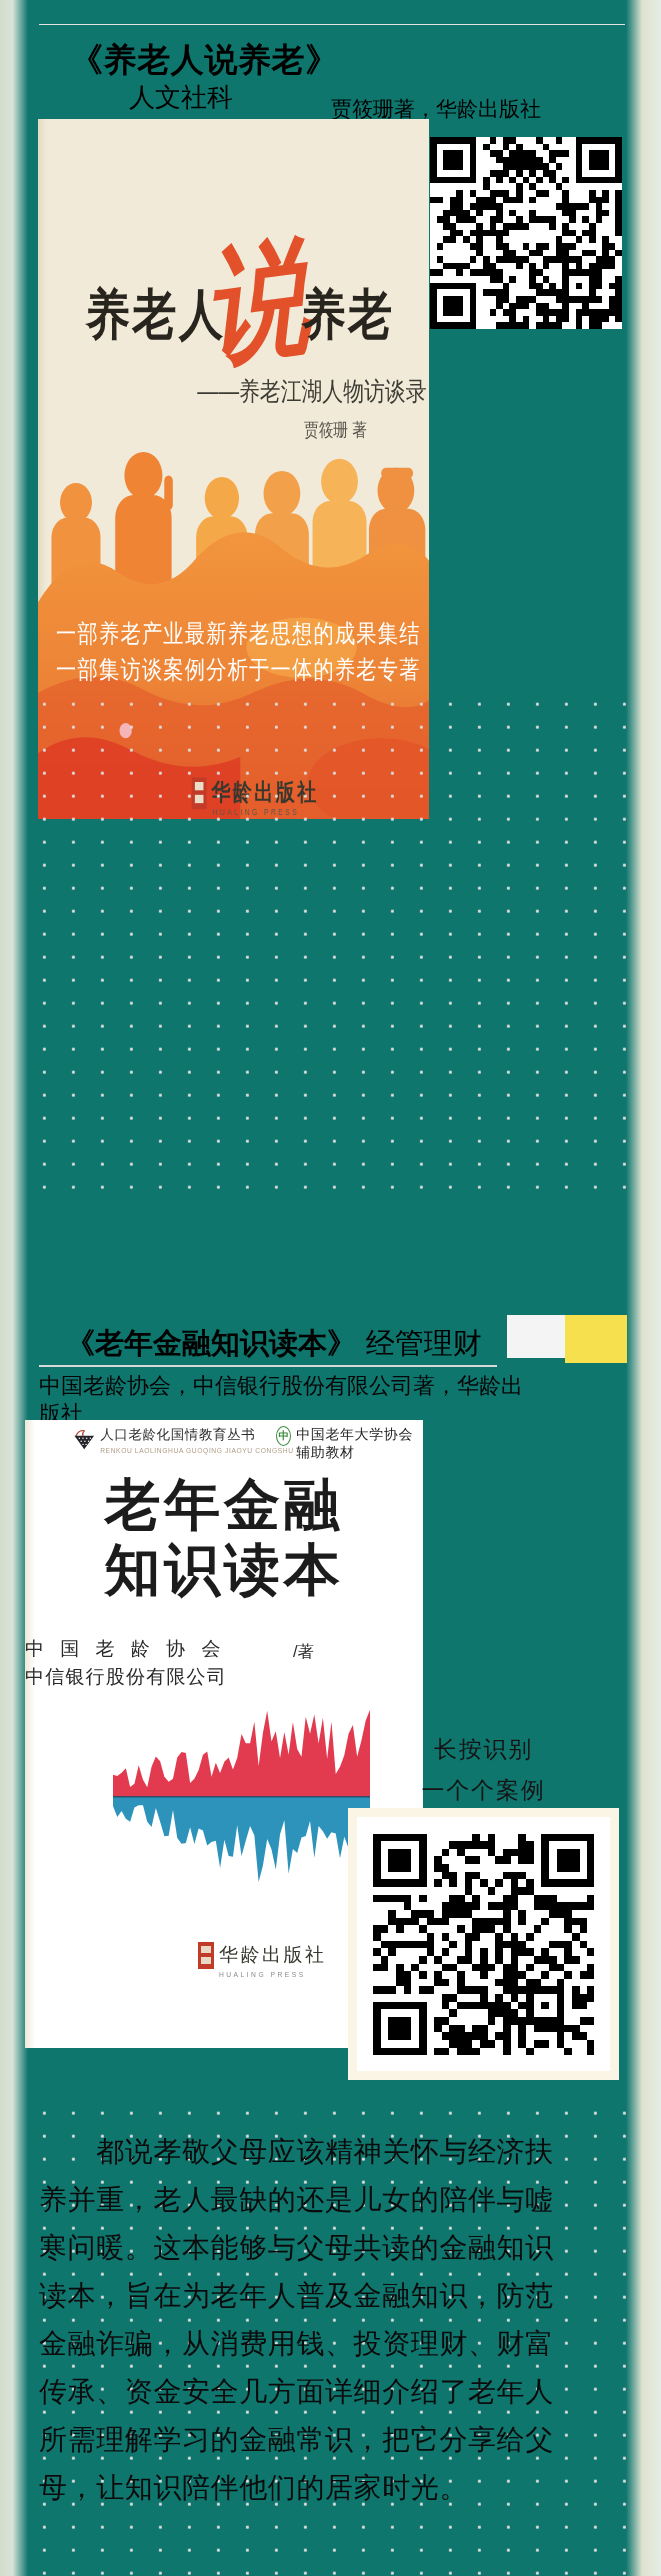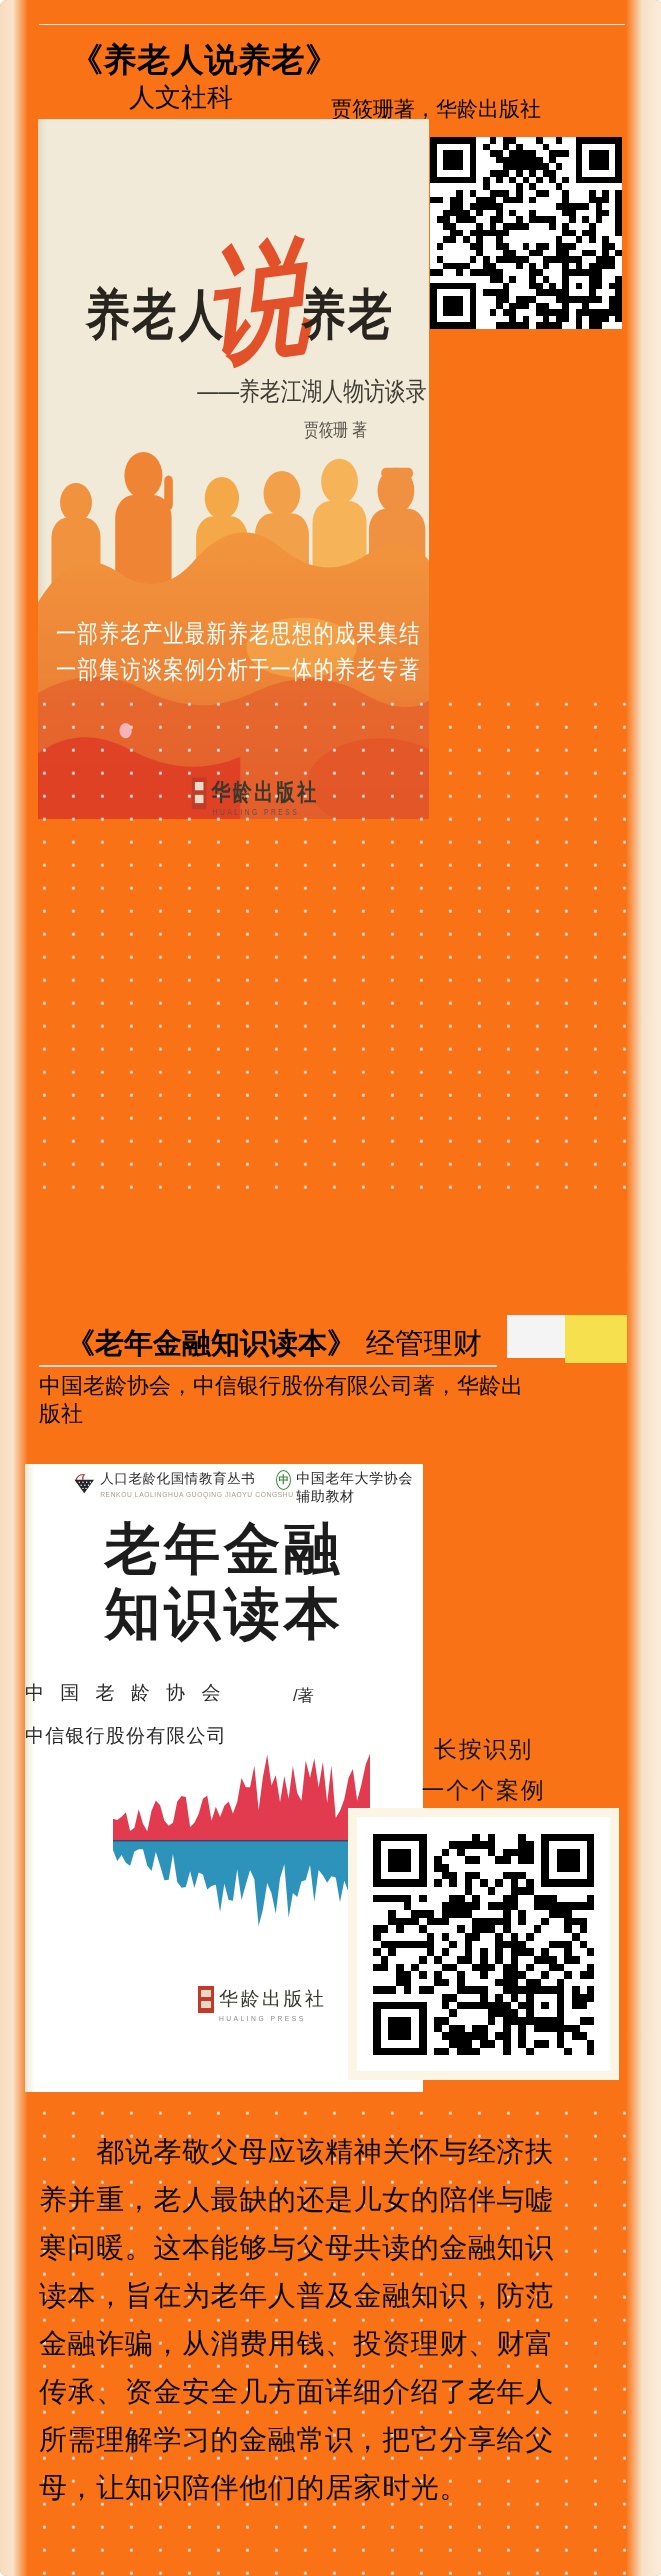--- a/index.html
+++ b/index.html
@@ -1,17 +1,17 @@
 <!DOCTYPE html>
 <html style="font-size:9.8px"><head>
 <meta charset="utf-8">
 <style>
   html,body{margin:0;padding:0;background:#ffffff;}
-  .page{position:relative;width:662px;height:2576px;background:#f97316;overflow:hidden;
-        font-family:"Liberation Sans",sans-serif;color:#000;border-radius:7px;}
+  .page{position:relative;width:662px;height:2576px;background:#0f766e;overflow:hidden;
+        font-family:"Liberation Sans",sans-serif;color:#000;}
   .abs{position:absolute;}
 
   
   .edge-left{left:0;top:0;width:28px;height:2576px;
     background:linear-gradient(90deg,#f6efdd 0%,#fbf7ec 45%,rgba(255,255,255,0) 100%);opacity:.85;}
   .edge-right{left:626px;top:0;width:36px;height:2576px;
     background:linear-gradient(270deg,#fdfaf1 0%,#f5eedb 55%,rgba(255,255,255,0) 100%);opacity:.9;}
 
   
   .rule1{left:39px;top:24px;width:586px;height:1.2px;background:#e4e4e4;}
@@ -45,40 +45,40 @@
   
   .gray-rect{left:507px;top:1315px;width:58px;height:43px;background:#f4f4f4;}
   .yellow-rect{left:565px;top:1315px;width:62px;height:48px;background:#f7e04d;}
   .title2{left:66px;top:1324px;font-size:29px;white-space:nowrap;}
   .title2 .bold{font-weight:700;}
   .title2 .cat2{font-weight:400;margin-left:9.8px;}
   .rule2{left:39px;top:1365px;width:458px;height:1.8px;background:#d9d9d9;}
   .byline2{left:39px;top:1372px;width:484px;font-size:22px;line-height:28px;white-space:pre-line;color:#050505;}
 
   
-  .cover2{left:25px;top:1464px;width:398px;height:628px;background:#ffffff;}
+  .cover2{left:25px;top:1420px;width:398px;height:628px;background:#ffffff;}
   .cover2-edge{position:absolute;left:0;top:0;width:9.8px;height:100%;
     background:linear-gradient(90deg,#efe8d4,rgba(255,255,255,0));}
   .logo-left{position:absolute;left:47px;top:6.1px;display:flex;}
   .tri-icon{width:24.5px;height:24.5px;}
   .series-text{margin-left:3.7px;}
   .series-name{font-size:13.5px;color:#2e2e2e;letter-spacing:0.6px;}
   .series-pinyin{font-size:6.7px;color:#b09a85;letter-spacing:0.6px;margin-top:2.5px;}
   .logo-right{position:absolute;left:251px;top:6.1px;display:flex;align-items:flex-start;}
   .green-circle{width:18.4px;height:18.4px;border-radius:50%;border:1.8px solid #3a8c3e;
     color:#3a8c3e;font-size:10.4px;line-height:18.4px;text-align:center;font-weight:700;}
   .aux-name{margin-left:4.9px;font-size:14px;color:#1f1f1f;letter-spacing:0.6px;}
   .cover2-title{position:absolute;left:0;width:398px;text-align:center;
     font-family:"Liberation Serif",serif;font-weight:700;color:#1c1c1c;
     font-size:56px;letter-spacing:3.7px;line-height:65px;}
   .cover2-title{top:53px;}
   .cover2-authors{position:absolute;left:0;top:216px;width:398px;
     font-size:19px;color:#2a2a2a;}
   .cover2-authors .a1{letter-spacing:5.5px;}
-  .cover2-authors .a2{letter-spacing:1.2px;margin-top:17px;}
+  .cover2-authors .a2{letter-spacing:1.2px;margin-top:2px;}
   .author-suffix{position:absolute;left:268px;top:221px;font-size:16.5px;color:#2a2a2a;}
   .chart{position:absolute;left:88px;top:283px;width:257px;height:190px;}
   .chart svg{display:block;width:100%;height:100%;}
 
   .publisher{display:flex;align-items:flex-start;}
   .pub2{position:absolute;left:173px;top:522px;}
   .seal{width:16px;height:27px;background:#c23a28;position:relative;}
   .seal span{position:absolute;left:3.1px;top:3.7px;width:9.8px;height:7.4px;background:#e8d9c4;}
   .seal span + span{top:14.7px;}
   .pub-text{margin-left:4.9px;}

